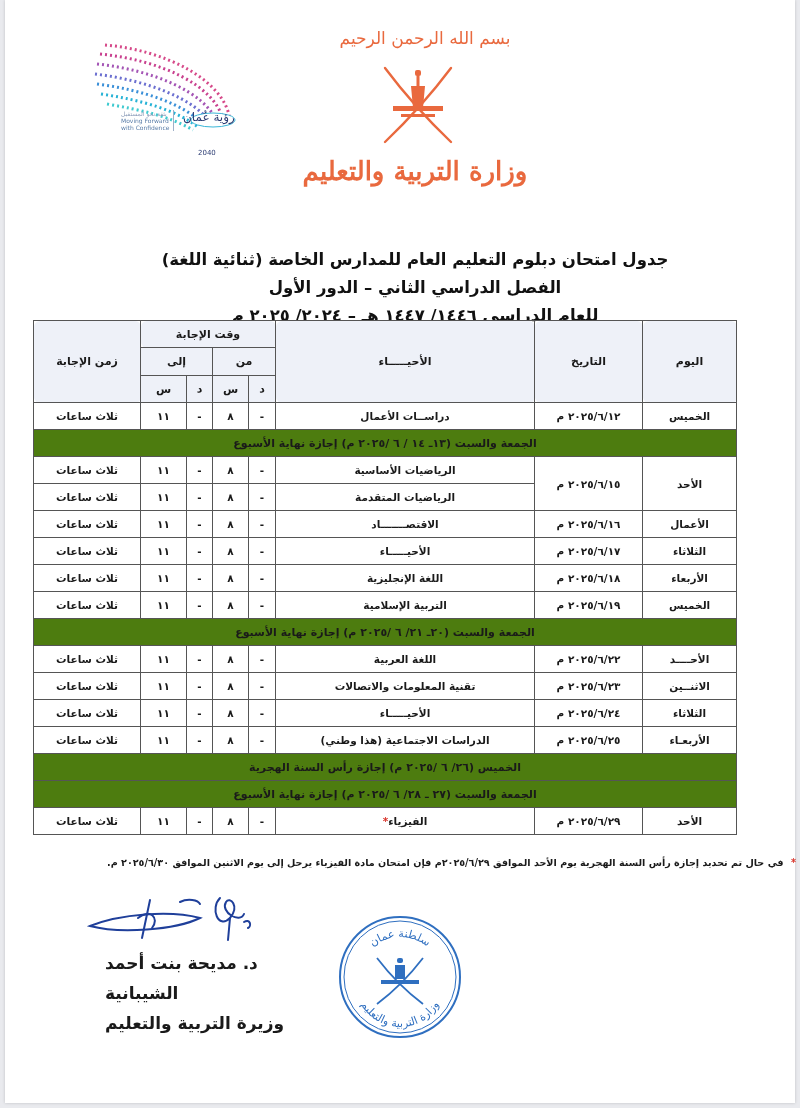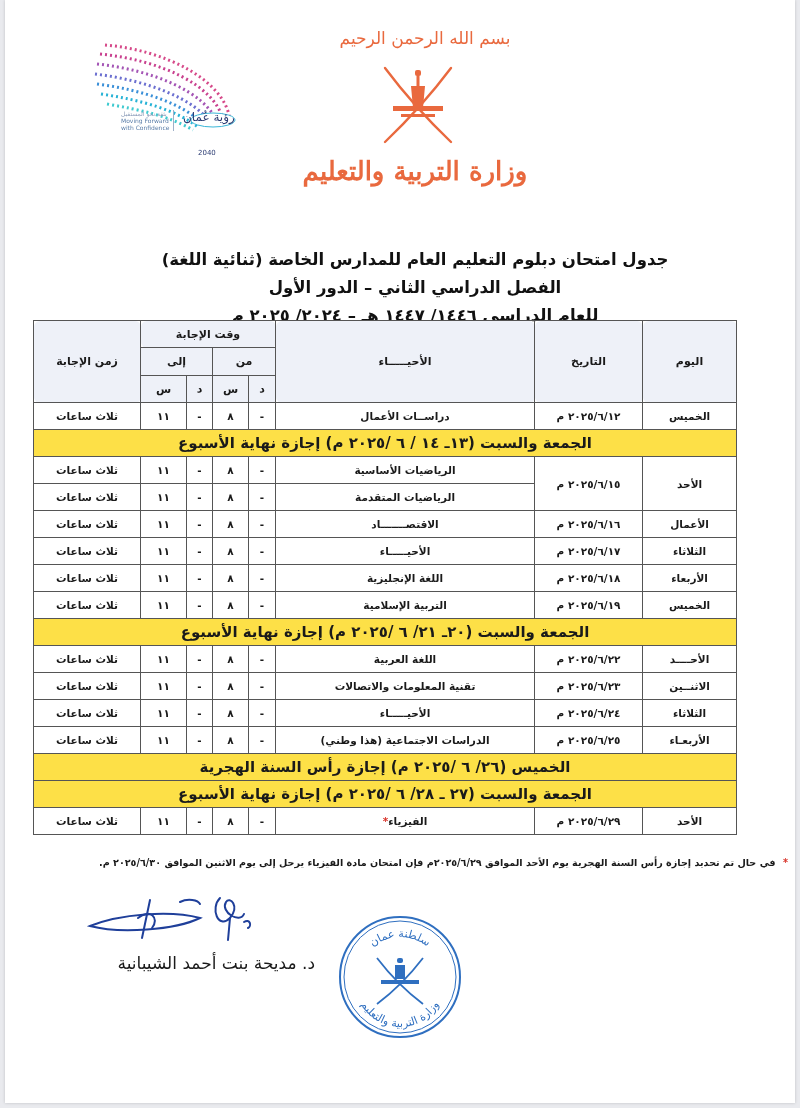--- a/index.html
+++ b/index.html
@@ -34,28 +34,28 @@
     font-size: 10.5px; font-weight: bold;
   }
   table.sched td, table.sched th {
     border: 1px solid #555; text-align: center; padding: 0; overflow: hidden; white-space: nowrap;
   }
   table.sched th { background: #eef1f8; font-size: 11px; font-weight: bold; }
   .hrow1 th { height: 26px; border-radius: 6px; }
   .hrow2 th { height: 27px; margin-top: 32px; }
   .hrow3 th { height: 26px; }
   .drow td { height: 26px; }
-  .banner td { background: #fde047; height: 26px; font-size: 15px; }
+  .banner td { background: #4d7c0f; height: 26px; font-size: 11px; }
   .star { color: #d9342b; }
   
-  .footnote { position: absolute; left: 48px; top: 857px; width: 740px; direction: rtl; font-size: 9.6px; font-weight: bold; }
+  .footnote { position: absolute; left: 56px; top: 857px; width: 740px; direction: rtl; font-size: 9.6px; font-weight: bold; }
   .footnote .star { margin-left: 4px; }
   
   .signature { position: absolute; left: 80px; top: 888px; width: 200px; height: 60px; }
-  .signer { position: absolute; left: 105px; top: 948px; width: 210px; text-align: right; direction: rtl; font-weight: normal; }
+  .signer { position: absolute; left: 105px; top: 948px; width: 210px; text-align: left; direction: rtl; font-weight: bold; }
   .signer .name { font-size: 17px; line-height: 30px; }
   .signer .role { font-size: 17px; line-height: 30px; }
   .stamp { position: absolute; left: 335px; top: 910px; width: 130px; height: 130px; }
 </style>
 </head>
 <body>
 
 <div class="page">
 
   <svg class="vision-logo" viewBox="0 0 220 95">
@@ -287,20 +287,21 @@
     <path d="M70 12 L62 50"></path>
     <path d="M58 30 C70 20, 80 30, 72 40"></path>
     <path d="M100 14 C108 10, 118 12, 120 16"></path>
     <path d="M140 10 C130 20, 138 42, 150 30 C160 18, 150 8, 146 14 C140 24, 160 36, 164 26"></path>
     <path d="M150 30 L148 52"></path>
     <path d="M164 34 C170 30, 172 38, 168 40"></path>
   </g>
 </svg>
 <div class="signer">
   <div class="name">د. مديحة بنت أحمد الشيبانية</div>
+  <div class="role">وزيرة التربية والتعليم</div>
 </div>
 
 <svg class="stamp" viewBox="0 0 130 130">
   <defs>
     <path id="arcTop" d="M22 70 A43 43 0 0 1 108 70"></path>
     <path id="arcBot" d="M20 72 A45 45 0 0 0 110 72"></path>
   </defs>
   <circle cx="65" cy="67" r="60" fill="none" stroke="#2f6fc0" stroke-width="2"></circle>
   <circle cx="65" cy="67" r="56" fill="none" stroke="#2f6fc0" stroke-width="1"></circle>
   <text font-family="DejaVu Sans, sans-serif" font-size="11" fill="#2f6fc0">

